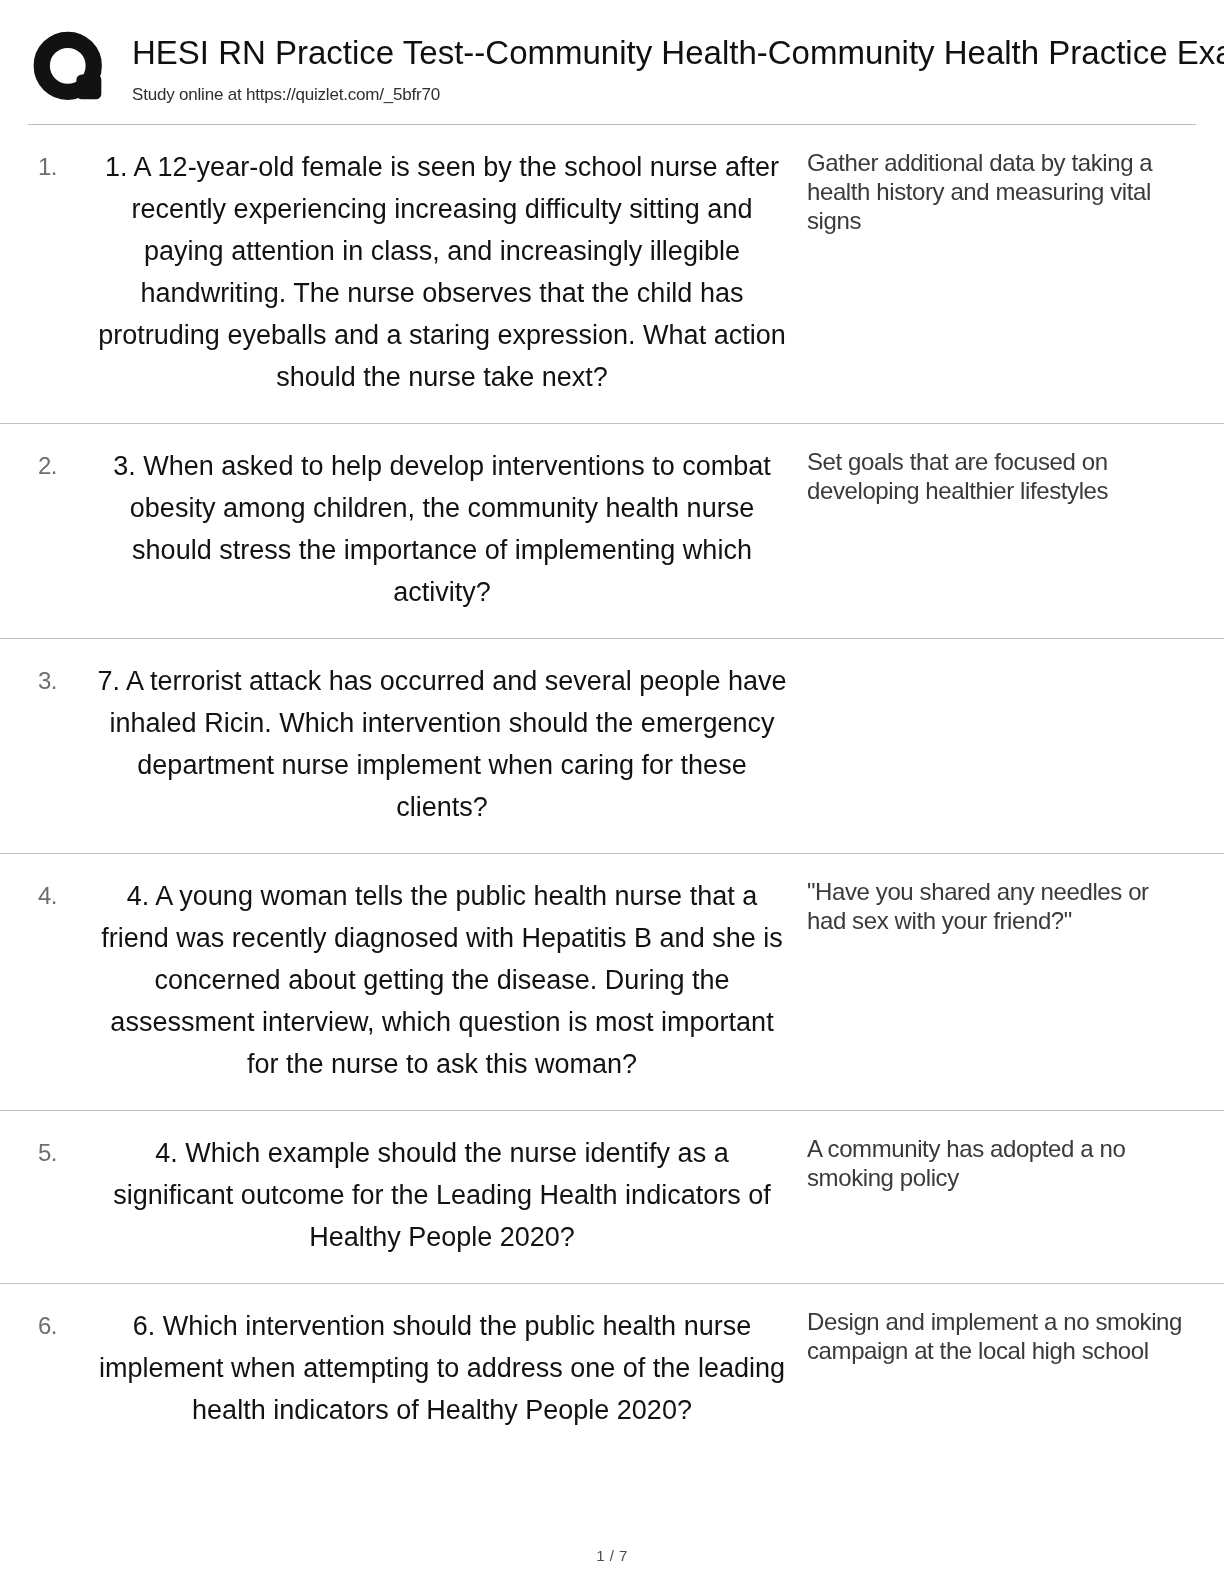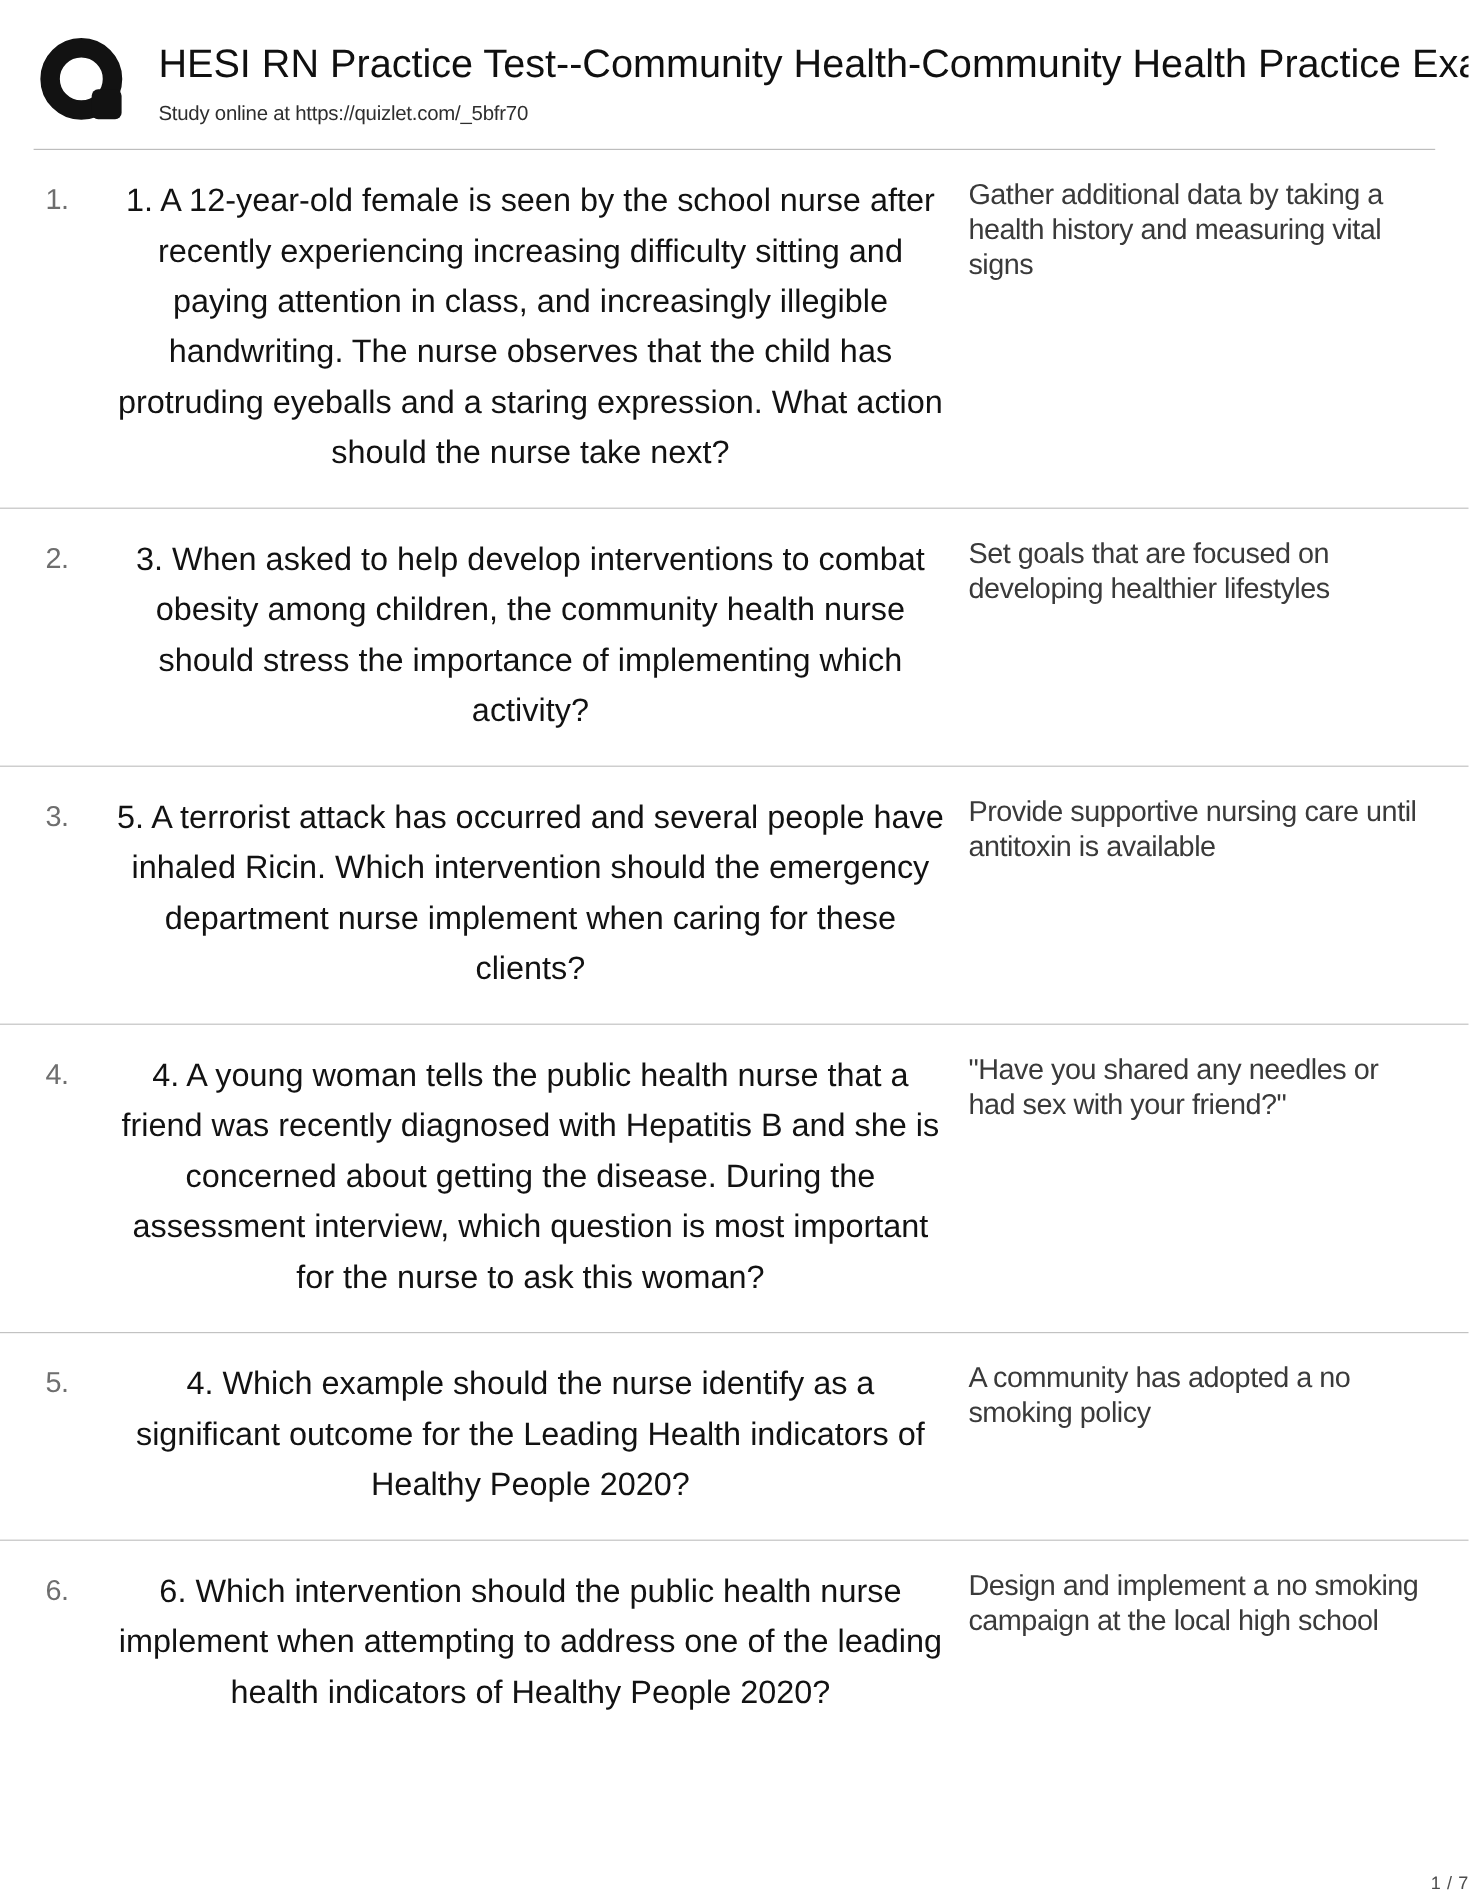--- a/index.html
+++ b/index.html
@@ -81,24 +81,24 @@
     font-size: 24px;
     line-height: 29px;
     color: #3a3a3a;
     letter-spacing: -0.4px;
     padding-left: 12px;
     padding-top: 2px;
   }
   
   .footer {
     position: absolute;
-    bottom: 6px;
+    bottom: 20px;
     left: 0;
     width: 100%;
-    text-align: right;
+    text-align: center;
     font-size: 15px;
     color: #4c4c4c;
     letter-spacing: 0.5px;
   }
 </style>
 </head>
 <body>
 
 <div class="page">
 
@@ -128,22 +128,21 @@
     </div>
 
     <div class="item">
       <div class="item-number">2.</div>
       <div class="question">3. When asked to help develop interventions to combat obesity among children, the community health nurse should stress the importance of implementing which activity?</div>
       <div class="answer">Set goals that are focused on developing healthier lifestyles</div>
     </div>
 
     <div class="item">
       <div class="item-number">3.</div>
-      <div class="question">5. A terrorist attack has occurred and several people have inhaled Ricin. Which intervention should the emergency department nurse implement when caring for these clients?</div>
-      <div class="answer">Provide supportive nursing care until antitoxin is available</div>
+      <div class="question">7. A terrorist attack has occurred and several people have inhaled Ricin. Which intervention should the emergency department nurse implement when caring for these clients?</div>
     </div>
 
     <div class="item">
       <div class="item-number">4.</div>
       <div class="question">4. A young woman tells the public health nurse that a friend was recently diagnosed with Hepatitis B and she is concerned about getting the disease. During the assessment interview, which question is most important for the nurse to ask this woman?</div>
       <div class="answer">"Have you shared any needles or had sex with your friend?"</div>
     </div>
 
     <div class="item">
       <div class="item-number">5.</div>

